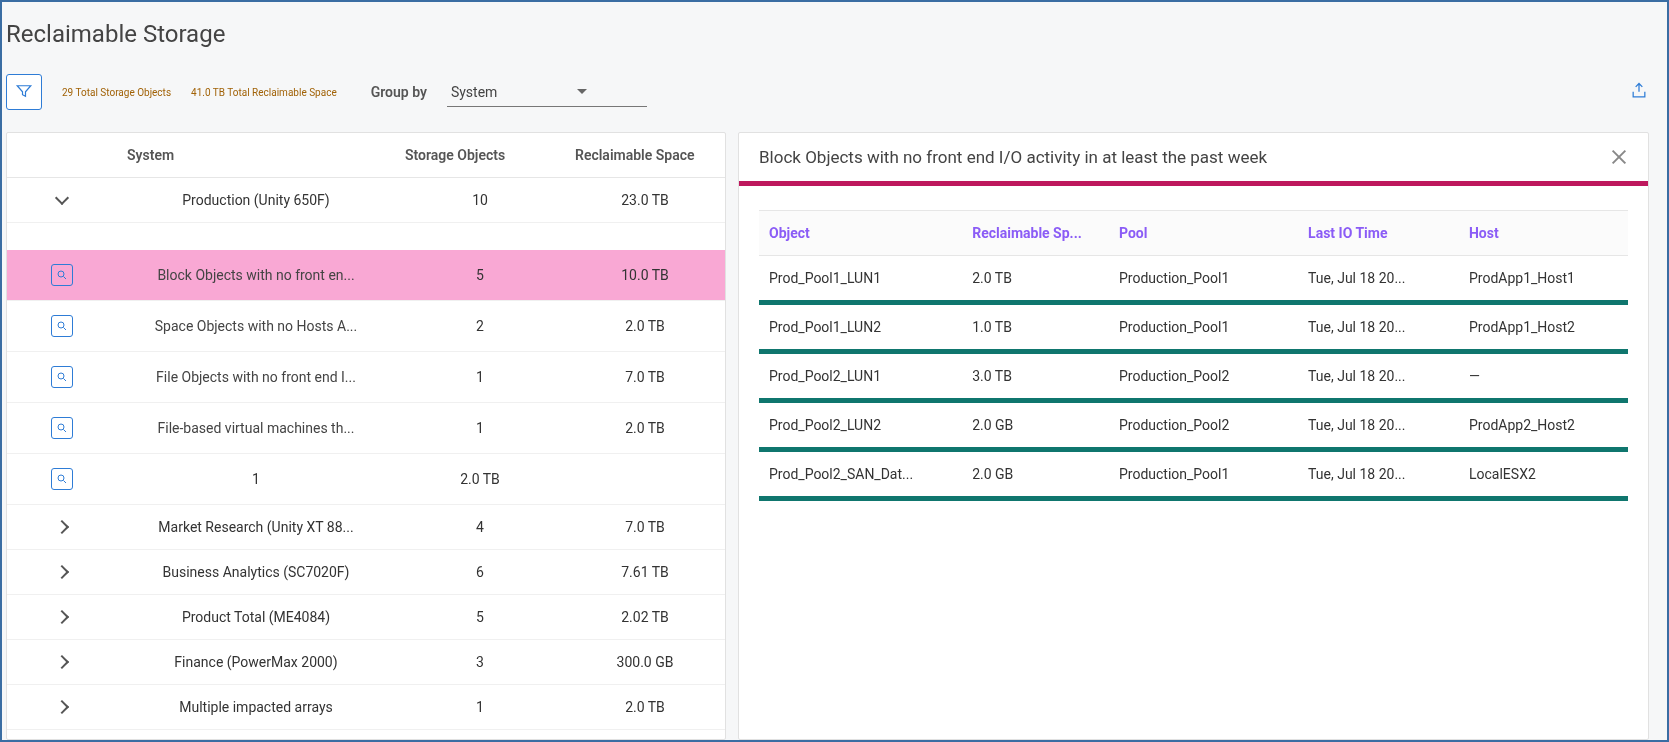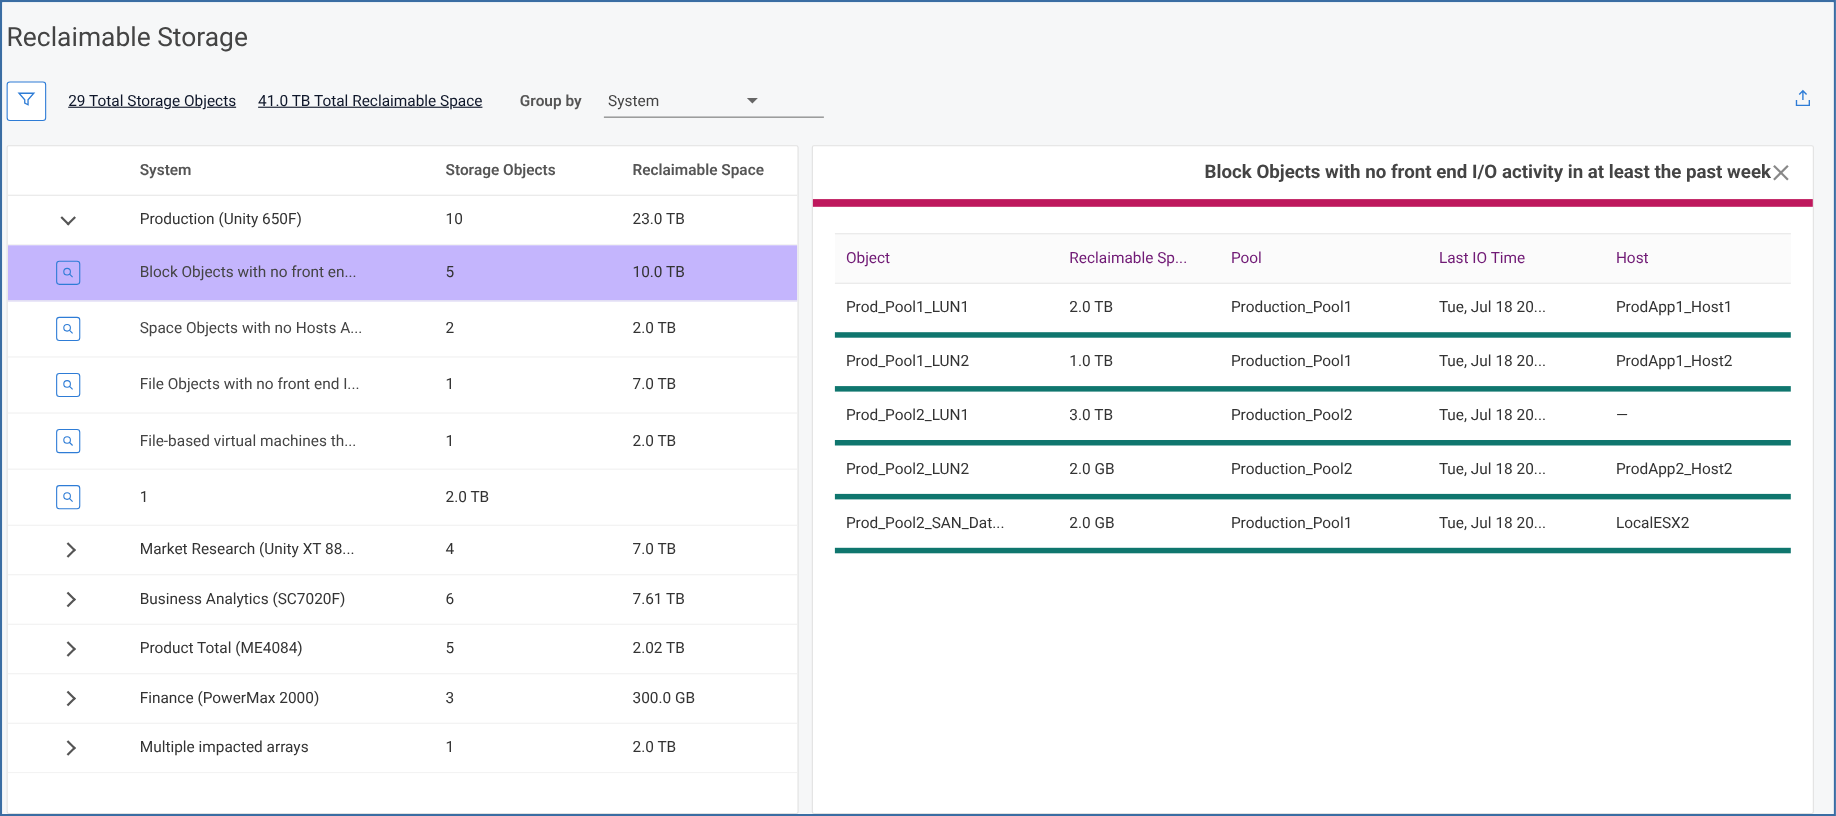--- a/index.html
+++ b/index.html
@@ -37,21 +37,21 @@
     height: 36px;
     border: 1px solid #2e7cd6;
     border-radius: 3px;
     background: #fff;
     display: flex;
     align-items: center;
     justify-content: center;
     cursor: pointer;
   }
   .filter-btn svg { width: 18px; height: 18px; stroke: #2e7cd6; fill: none; stroke-width: 1.6; }
-  .tb-text { color: #0f172a; font-size: 14px; text-decoration: underline; }
+  .tb-text { color: #a16207; font-size: 10px; }
   .tb-label { color: #555; font-weight: 600; font-size: 14px; margin-left: 14px; }
   .groupby-select {
     border: none;
     border-bottom: 1px solid #777;
     background: transparent;
     padding: 6px 60px 6px 4px;
     font-size: 14px;
     color: #444;
     position: relative;
     display: inline-flex;
@@ -89,29 +89,29 @@
   
   .lgrid-header {
     display: grid;
     grid-template-columns: 110px 1fr 170px 160px;
     border-bottom: 1px solid #e6e6e6;
     font-weight: 600;
     color: #555;
     font-size: 14px;
   }
   .lgrid-header > div { padding: 14px 10px; }
-  .lgrid-body { overflow-y: auto; }
+  .lgrid-body { overflow-y: auto; text-align: center; }
   .lrow {
     display: grid;
     grid-template-columns: 110px 1fr 170px 160px;
     border-bottom: 1px solid #f0f0f0;
     align-items: center;
   }
   .lrow > div { padding: 14px 10px; white-space: nowrap; overflow: hidden; text-overflow: ellipsis; color: #333;}
-  .lrow.selected { background: #c4b5fd; }
+  .lrow.selected { background: #f9a8d4; margin-top: 27px; }
   .lrow .expander {
     display: flex;
     align-items: center;
     justify-content: center;
   }
   .chev { width: 10px; height: 10px; display: inline-block; }
   .chev.right { border-top: 2px solid #555; border-right: 2px solid #555; transform: rotate(45deg); }
   .chev.down { border-top: 2px solid #555; border-right: 2px solid #555; transform: rotate(135deg); margin-top:-4px;}
   .sys-link { color: #1c7ed6; cursor: pointer; }
   .lrow .icon-cell { display:flex; align-items:center; justify-content:center;}
@@ -121,41 +121,40 @@
     border-radius: 3px;
     display:flex; align-items:center; justify-content:center;
   }
   .rule-icon svg { width:12px; height:12px; stroke:#2e7cd6; fill:none; stroke-width:2;}
   .lrow .rule-name { color:#444; }
 
   
   .rp-header {
     display:flex;
     align-items:center;
-    justify-content:flex-end;
+    justify-content:space-between;
     padding: 14px 20px;
-    border-bottom: 7px solid #be185d;
-    font-weight: bold;
+    border-bottom: 5px solid #be185d;
   }
   .rp-title { font-size: 17px; color:#444; }
   .close-btn { width:18px; height:18px; cursor:pointer; color:#888; position:relative; }
   .close-btn::before, .close-btn::after {
     content:""; position:absolute; left:8px; top:0; width:2px; height:18px; background:#888;
   }
   .close-btn::before { transform: rotate(45deg); }
   .close-btn::after { transform: rotate(-45deg); }
 
   .rp-table-wrap { padding: 24px 20px; }
   .rgrid-header, .rrow {
     display:grid;
     grid-template-columns: 1.4fr 1fr 1.3fr 1.1fr 1.2fr;
     gap: 6px;
   }
   .rgrid-header {
-    font-weight:400; color:#701a75;
+    font-weight:700; color:#8b5cf6;
     border-bottom:1px solid #e6e6e6;
     border-top:1px solid #e6e6e6;
     background:#fbfbfb;
   }
   .rgrid-header > div { padding: 14px 10px; white-space:nowrap; overflow:hidden; text-overflow:ellipsis;}
   .rrow { border-bottom:5px solid #0f766e; }
   .rrow > div { padding: 14px 10px; white-space:nowrap; overflow:hidden; text-overflow:ellipsis; color:#333;}
   .link { color:#1c7ed6; cursor:pointer; }
 </style>
 </head>

